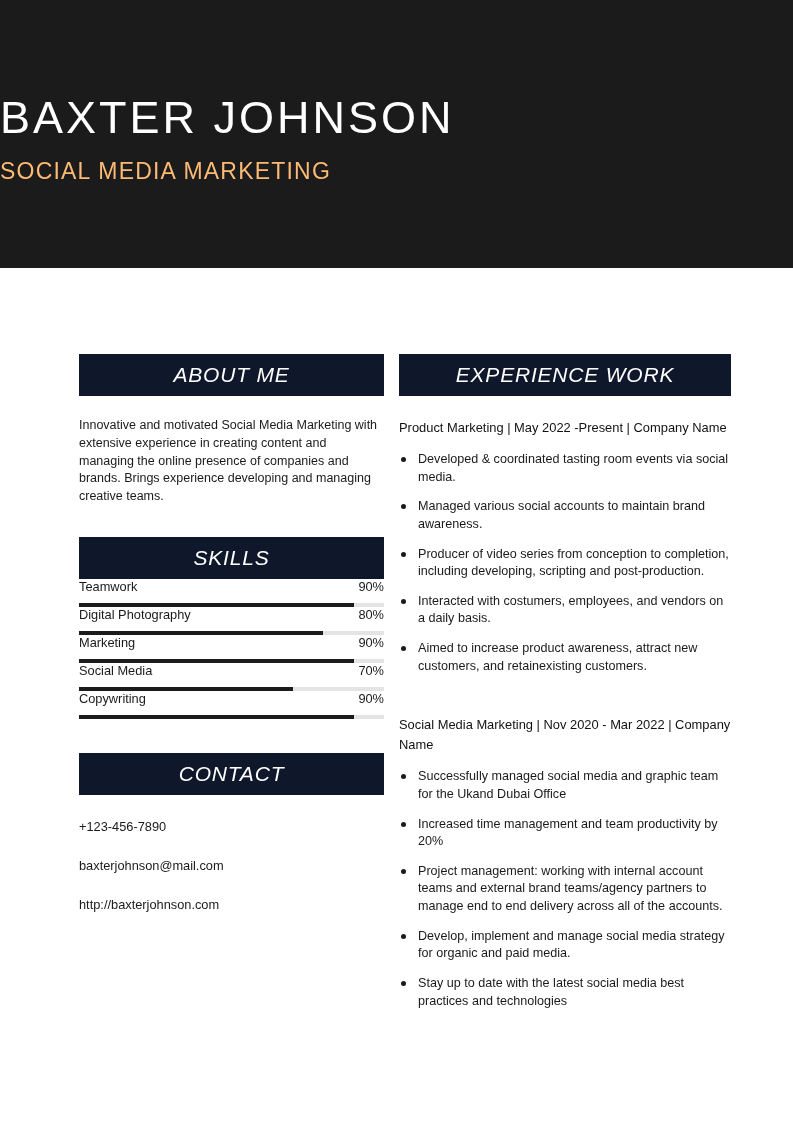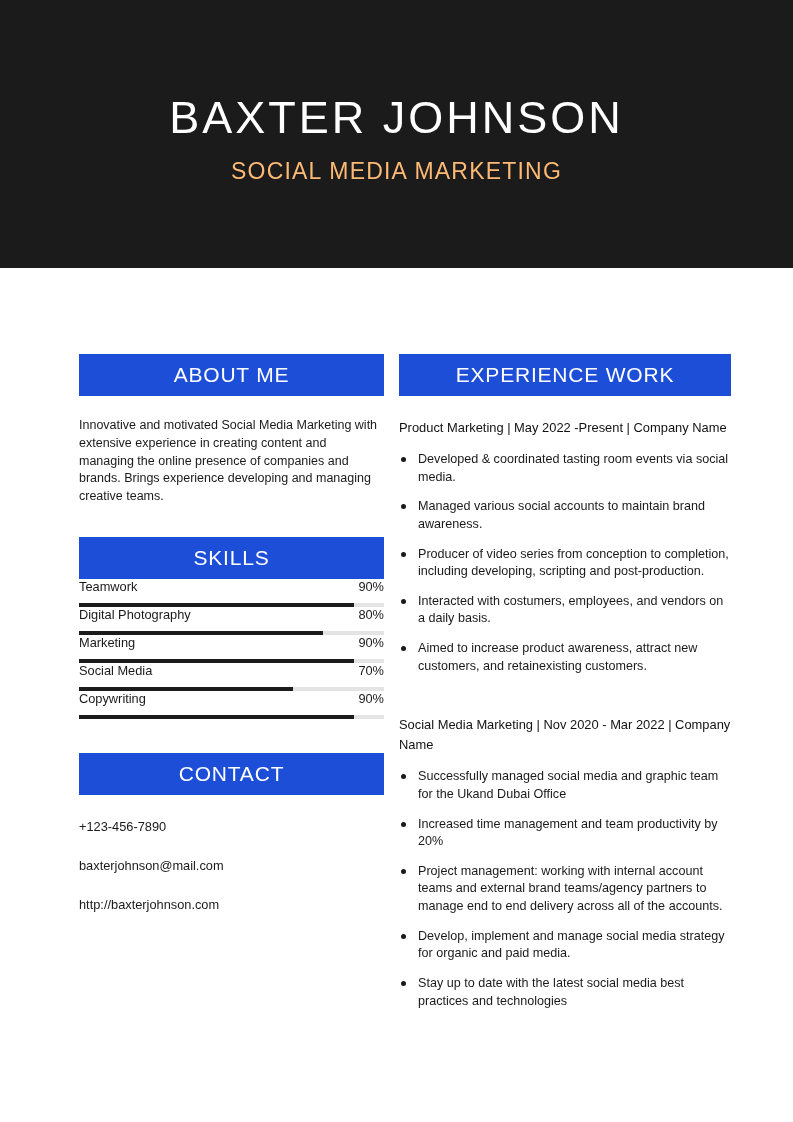--- a/index.html
+++ b/index.html
@@ -22,21 +22,21 @@
   }
 
   
   .header {
     background: #1c1b1b;
     height: 268px;
     width: 100%;
     box-sizing: border-box;
     display: flex;
     flex-direction: column;
-    align-items: center;
+    align-items: flex-start;
     justify-content: center;
     padding-top: 10px;
   }
   .header-name {
     color: #ffffff;
     font-size: 45px;
     letter-spacing: 3px;
     font-weight: 400;
     line-height: 1.1;
     text-align: center;
@@ -65,27 +65,28 @@
   .col-right {
     width: 320px;
     margin-left: 15px;
     box-sizing: border-box;
     flex: 1;
     padding-right: 62px;
   }
 
   
   .bar {
-    background: #1d4ed8;
+    background: #0f172a;
     color: #ffffff;
     text-align: center;
     font-size: 21px;
     letter-spacing: 0.8px;
     padding: 9px 0 10px;
     line-height: 1.1;
+    font-style: italic;
   }
   .bar.right {
     font-size: 21px;
   }
 
   
   .about-text {
     font-size: 12.5px;
     line-height: 1.42;
     margin-top: 21px;

